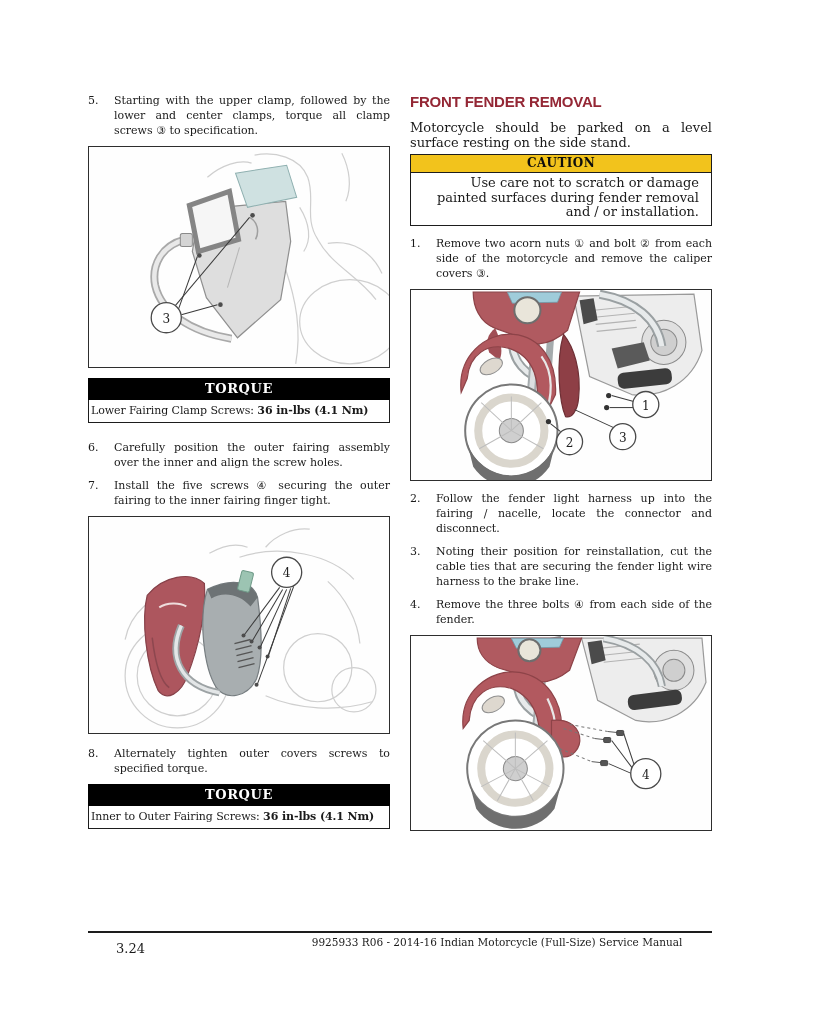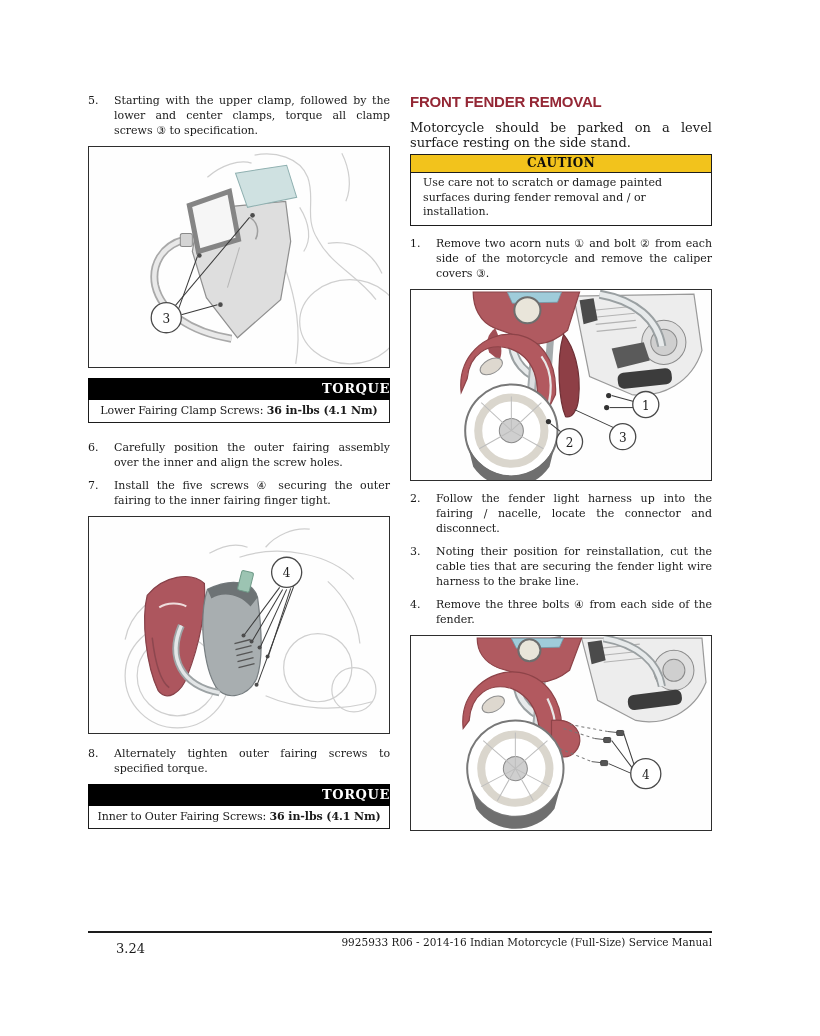--- a/index.html
+++ b/index.html
@@ -17,36 +17,36 @@
   .step-text{flex:1;text-align:justify;}
   
   .figure{border:1.5px solid #2e2e2e;background:#fefefe;box-sizing:border-box;overflow:hidden;}
   .figure svg{display:block;width:100%;height:100%;}
   .fig-l1{height:222px;margin-top:6px;}
   .fig-l2{height:218px;margin-top:6px;}
   .fig-r1{height:192px;margin-top:5px;}
   .fig-r2{height:196px;margin-top:5px;}
   
   .torque{margin-top:10px;}
-  .torque-header{background:#000;color:#fff;text-align:right;font-weight:bold;font-size:13px;letter-spacing:0.6px;padding:3px 0 4px;}
-  .torque-body{border:1.5px solid #1d1d1d;border-top:none;text-align:center;font-size:11px;letter-spacing:-0.1px;padding:4px 2px 5px;white-space:nowrap;overflow:hidden;}
+  .torque-header{background:#000;color:#fff;text-align:center;font-weight:bold;font-size:13px;letter-spacing:0.6px;padding:3px 0 4px;}
+  .torque-body{border:1.5px solid #1d1d1d;border-top:none;text-align:left;font-size:11px;letter-spacing:-0.1px;padding:4px 2px 5px;white-space:nowrap;overflow:hidden;}
   .torque-body b{font-weight:bold;}
   .after-torque{margin-top:17px;}
   
   .section-title{font-family:"Liberation Sans","DejaVu Sans",sans-serif;font-weight:bold;font-size:15px;letter-spacing:-0.2px;color:#942735;margin-bottom:10px;}
   .intro{font-size:13px;line-height:15px;text-align:justify;}
   .caution{border:1.5px solid #1d1d1d;margin-top:4px;}
   .caution-header{background:#f2c31c;border-bottom:1.5px solid #1d1d1d;text-align:center;font-weight:bold;font-size:12px;letter-spacing:0.4px;padding:1px 12px 2px;color:#0d0d0d;}
-  .caution-body{font-size:11px;line-height:14.5px;text-align:left;padding:3px 12px 5px;}
+  .caution-body{font-size:13px;line-height:14.5px;text-align:right;padding:3px 12px 5px;}
   .steps-after-caution{margin-top:10px;}
   .steps-after-fig{margin-top:10px;}
   
   .footer-rule{position:absolute;left:88px;top:931px;width:624px;border-top:2px solid #1d1d1d;}
   .footer-page{position:absolute;left:88px;top:941px;font-size:13px;margin-left:28px;}
-  .footer-right{position:absolute;right:108px;top:936px;width:430px;text-align:right;font-size:10.5px;line-height:13.5px;}
+  .footer-right{position:absolute;right:108px;top:936px;width:430px;text-align:center;font-size:10.5px;line-height:13.5px;}
   
   .callout-circle{fill:#ffffff;stroke:#4a4a4a;stroke-width:1.3;}
   .callout-label{font-family:"DejaVu Serif",serif;font-size:12px;fill:#222;}
   .leader{stroke:#3a3a3a;stroke-width:1;fill:none;}
   .ghost{stroke:#cfcfcf;fill:none;stroke-width:1.2;}
 </style>
 </head>
 <body>
 
 <div class="page">
@@ -164,21 +164,21 @@
             <path class="leader" d="M201,71 L179,138"></path>
             <path class="leader" d="M204,69 L168,166"></path>
             <circle class="callout-circle" cx="197" cy="55" r="15"></circle>
             <text class="callout-label" x="197" y="60" text-anchor="middle">4</text>
           </svg>
         </div>
 
         <div class="after-torque" style="margin-top:12px;">
           <div class="step">
             <span class="step-num">8.</span>
-            <span class="step-text">Alternately tighten outer fairing screws to specified torque.</span>
+            <span class="step-text">Alternately tighten outer covers screws to specified torque.</span>
           </div>
         </div>
 
         <div class="torque" style="margin-top:5px;">
           <div class="torque-header">TORQUE</div>
           <div class="torque-body">
             <span>Inner to Outer Fairing Screws: </span><b>36 in-lbs (4.1 Nm)</b>
           </div>
         </div>
 

